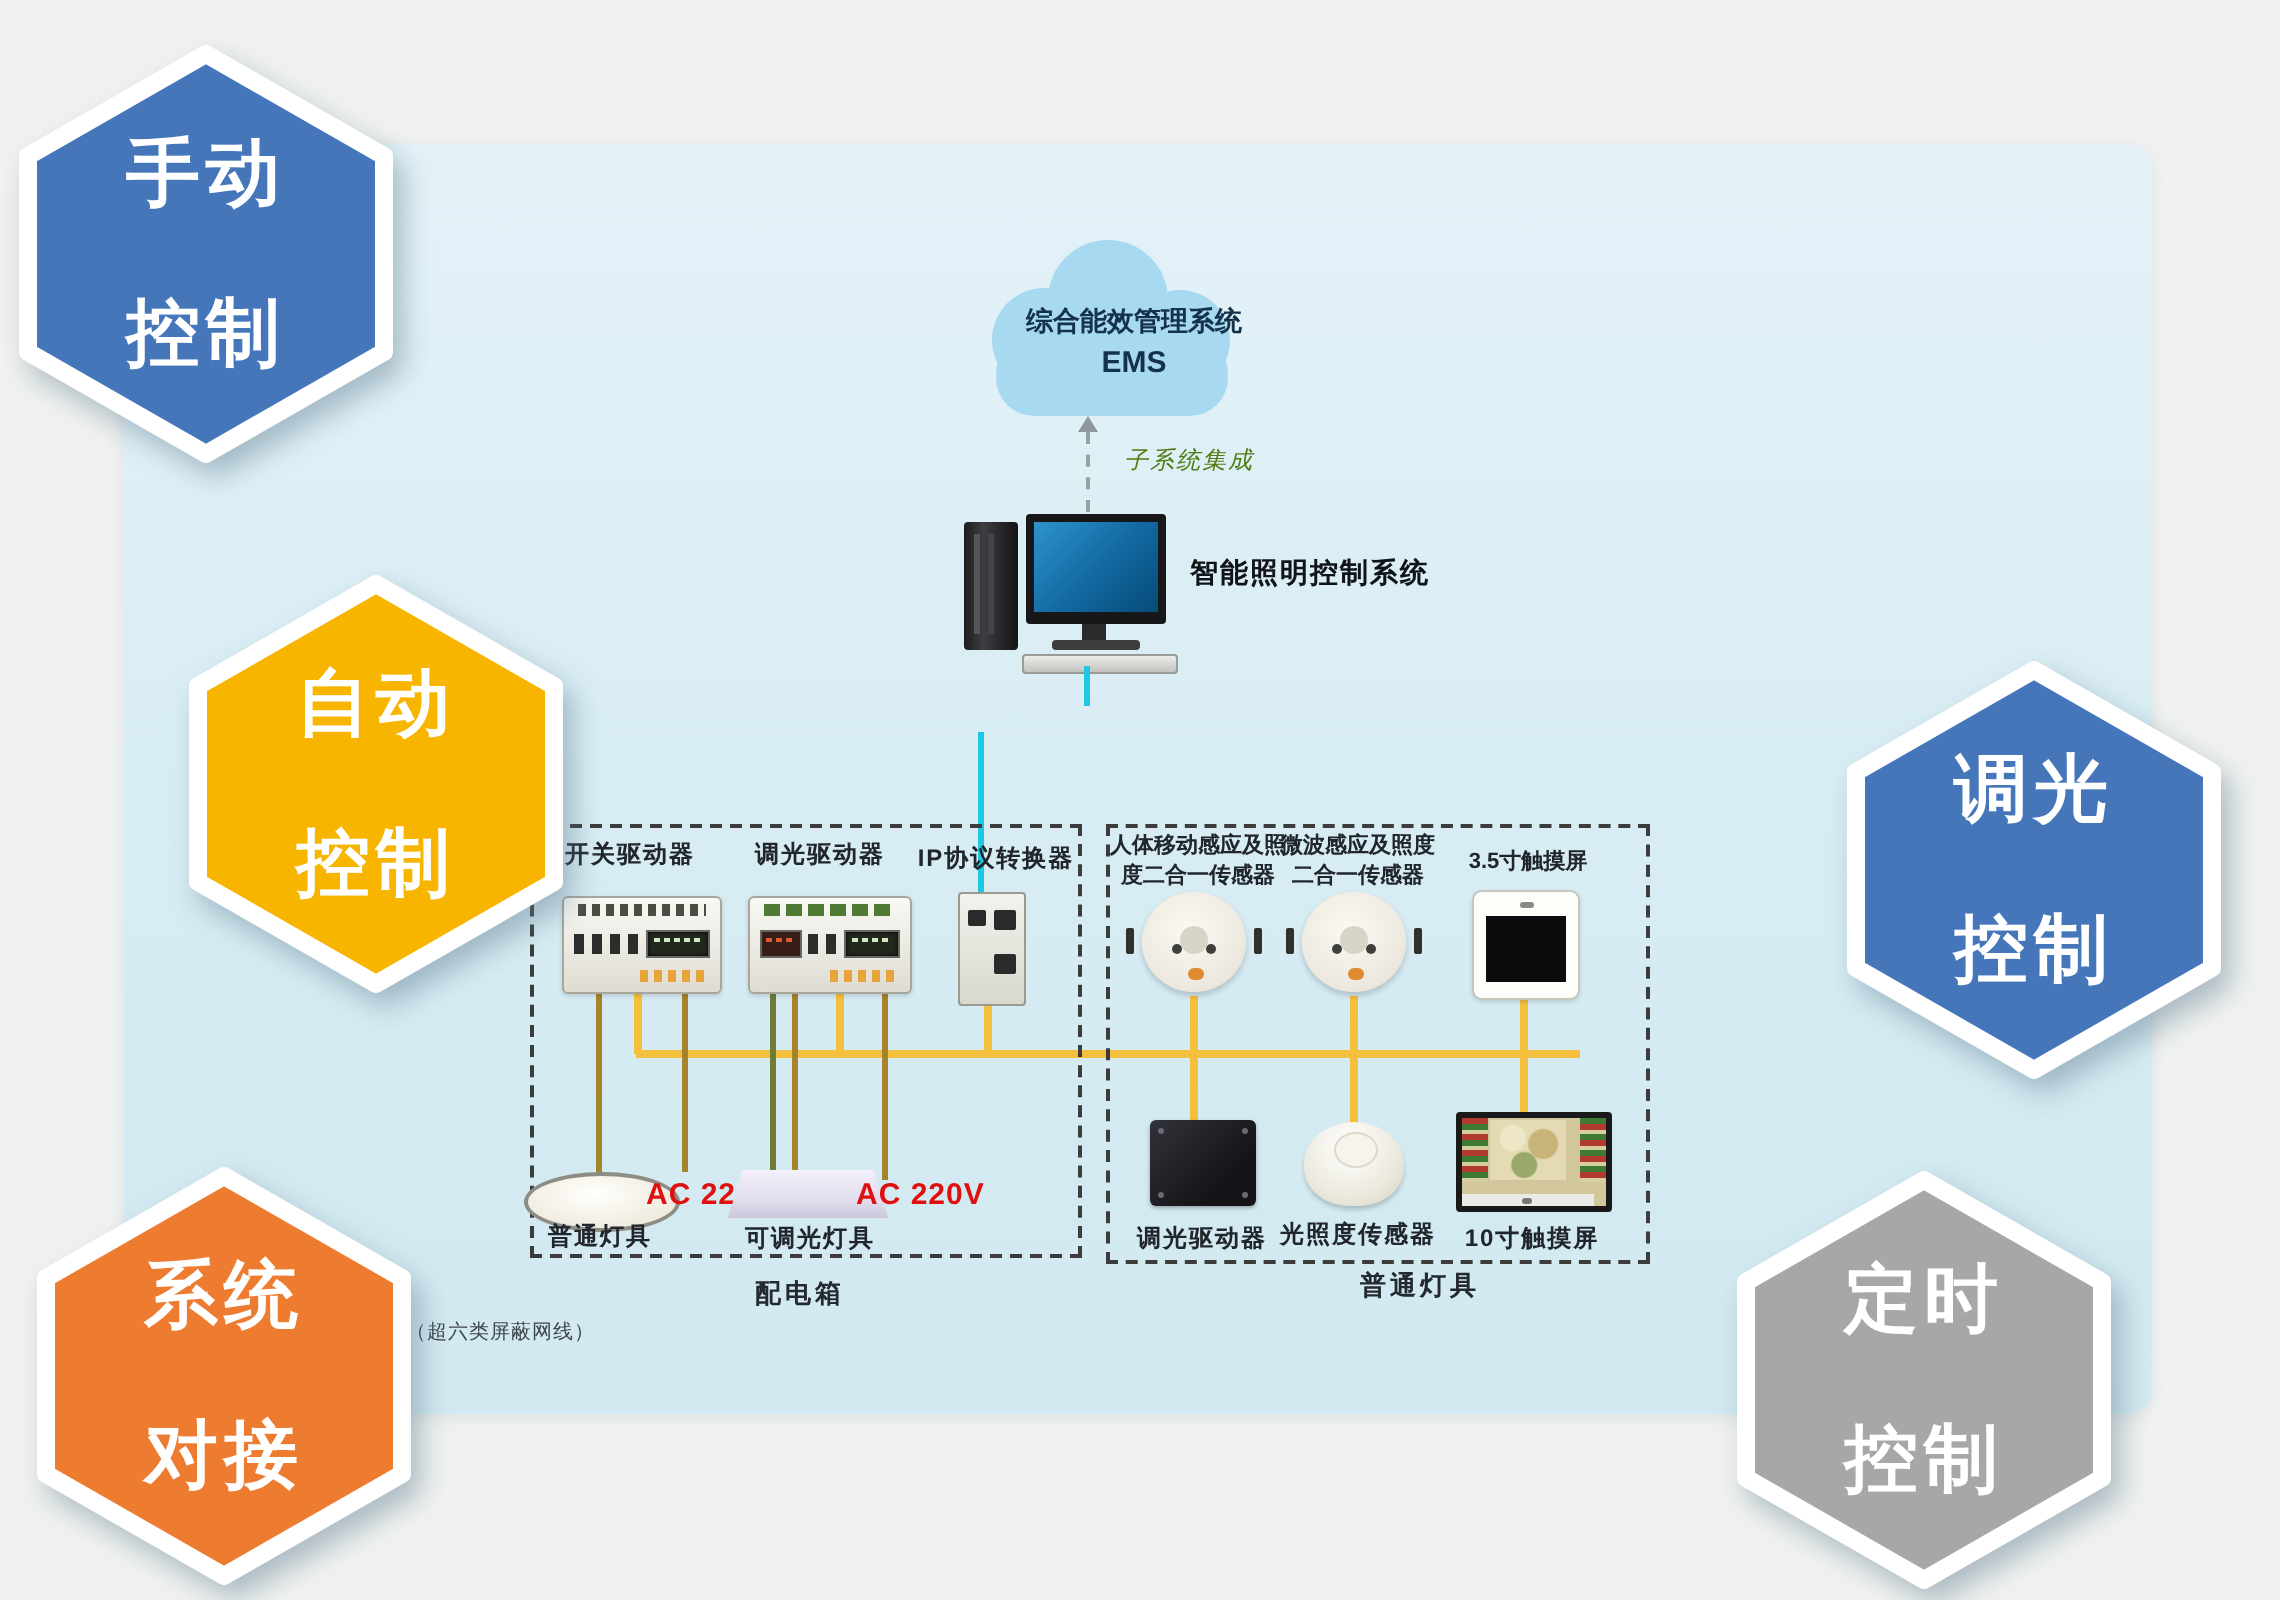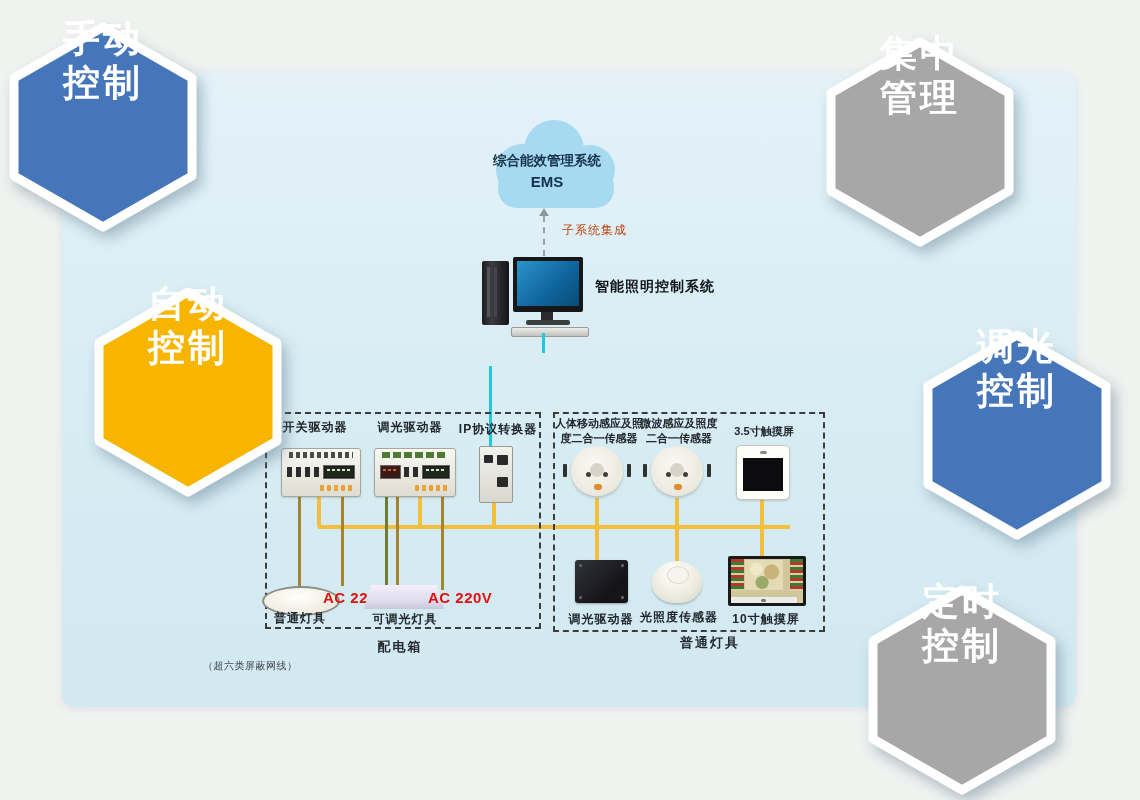--- a/index.html
+++ b/index.html
@@ -8,31 +8,31 @@
   .abs{position:absolute;}
 
   
   .panel{left:62px;top:72px;width:1014px;height:635px;border-radius:12px;
          background:linear-gradient(180deg,#e4f2f8 0%,#d7ecf3 55%,#d2e9f1 100%);
          box-shadow:0 2px 8px rgba(90,120,140,.12);}
 
   
   .hex{width:200px;height:220px;}
   .hex svg{filter:drop-shadow(5px 7px 7px rgba(90,120,140,.45));}
-  .hex-label{position:absolute;inset:0;display:flex;flex-direction:column;align-items:center;
-             color:#fff;font-size:37px;font-weight:bold;line-height:1.2;letter-spacing:3px;}
-
-  
-  .cloud-text{left:462px;top:152px;width:170px;text-align:center;color:#14324a;font-weight:bold;}
+  .hex-label{position:absolute;inset:0;display:flex;flex-direction:column;align-items:center;justify-content:center;
+             color:#fff;font-size:37px;font-weight:bold;line-height:1.2;letter-spacing:3px;gap:36px;}
+
+  
+  .cloud-text{left:482px;top:152px;width:170px;text-align:center;color:#14324a;font-weight:bold;}
   .cloud-text .l1{font-size:13.5px;}
   .cloud-text .l2{font-size:15px;margin-top:3px;}
 
   .dash-v{border-left:2px dashed #98a0a4;width:0;}
   .arrow-up{width:0;height:0;border-left:5px solid transparent;border-right:5px solid transparent;border-bottom:8px solid #8d979c;}
-  .subsys{color:#c2410c;font-size:12px;letter-spacing:1px;}
+  .subsys{color:#4d7c0f;font-size:12px;letter-spacing:1px;font-style:italic;}
 
   
   .tower{left:482px;top:261px;width:27px;height:64px;border-radius:2px;background:linear-gradient(90deg,#1d1d1f,#3d3d42 35%,#141416);}
   .tower i{position:absolute;left:5px;top:6px;width:3px;height:50px;background:#55555c;}
   .tower b{position:absolute;left:12px;top:6px;width:3px;height:50px;background:#44444a;}
   .monitor{left:513px;top:257px;width:70px;height:55px;background:#17171a;border-radius:2px;padding:0;}
   .screen{position:absolute;left:4px;top:4px;right:4px;bottom:6px;background:linear-gradient(135deg,#2e93cc 0%,#11679f 55%,#074b79 100%);}
   .stand{left:541px;top:312px;width:12px;height:8px;background:#2b2b2e;}
   .standbase{left:526px;top:320px;width:44px;height:5px;background:#3d3d40;border-radius:2px;}
   .keyboard{left:511px;top:327px;width:76px;height:8px;border:1px solid #9a9a96;border-radius:2px;background:linear-gradient(#ececea,#c2c2be);}
@@ -278,29 +278,20 @@
   <div class="abs hex" style="left:3px;top:17px">
     <svg width="200" height="220" viewBox="0 0 200 220">
       <polygon points="100,10 189,61 189,159 100,210 11,159 11,61" stroke="#ffffff" stroke-width="9" stroke-linejoin="round" fill="#4576ba"></polygon>
     </svg>
     <div class="hex-label">
       <div>手动</div>
       <div>控制</div>
     </div>
   </div>
 
-  <div class="abs hex" style="left:820px;top:32px">
-    <svg width="200" height="220" viewBox="0 0 200 220">
-      <polygon points="100,10 189,61 189,159 100,210 11,159 11,61" stroke="#ffffff" stroke-width="9" stroke-linejoin="round" fill="#a7a7a7"></polygon>
-    </svg>
-    <div class="hex-label">
-      <div>集中</div>
-      <div>管理</div>
-    </div>
-  </div>
 
   <div class="abs hex" style="left:88px;top:282px">
     <svg width="200" height="220" viewBox="0 0 200 220">
       <polygon points="100,10 189,61 189,159 100,210 11,159 11,61" stroke="#ffffff" stroke-width="9" stroke-linejoin="round" fill="#f7b500"></polygon>
     </svg>
     <div class="hex-label">
       <div>自动</div>
       <div>控制</div>
     </div>
   </div>
@@ -308,20 +299,29 @@
   <div class="abs hex" style="left:917px;top:325px">
     <svg width="200" height="220" viewBox="0 0 200 220">
       <polygon points="100,10 189,61 189,159 100,210 11,159 11,61" stroke="#ffffff" stroke-width="9" stroke-linejoin="round" fill="#4576ba"></polygon>
     </svg>
     <div class="hex-label">
       <div>调光</div>
       <div>控制</div>
     </div>
   </div>
 
+  <div class="abs hex" style="left:12px;top:578px">
+    <svg width="200" height="220" viewBox="0 0 200 220">
+      <polygon points="100,10 189,61 189,159 100,210 11,159 11,61" stroke="#ffffff" stroke-width="9" stroke-linejoin="round" fill="#ee7c30"></polygon>
+    </svg>
+    <div class="hex-label">
+      <div>系统</div>
+      <div>对接</div>
+    </div>
+  </div>
 
   <div class="abs hex" style="left:862px;top:580px">
     <svg width="200" height="220" viewBox="0 0 200 220">
       <polygon points="100,10 189,61 189,159 100,210 11,159 11,61" stroke="#ffffff" stroke-width="9" stroke-linejoin="round" fill="#a7a7a7"></polygon>
     </svg>
     <div class="hex-label">
       <div>定时</div>
       <div>控制</div>
     </div>
   </div>

